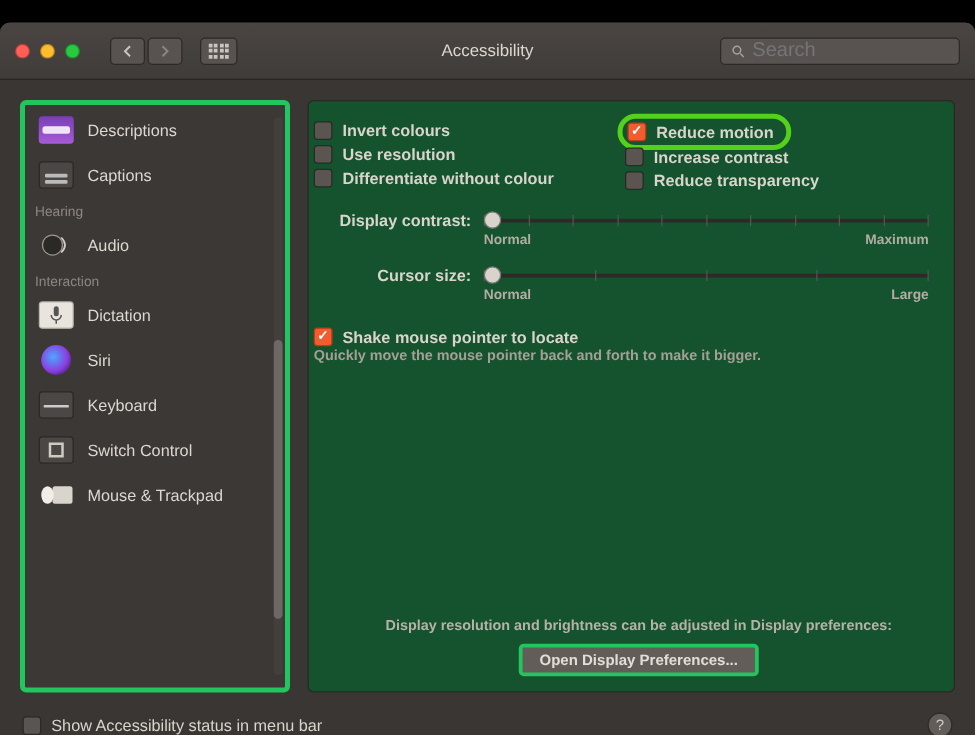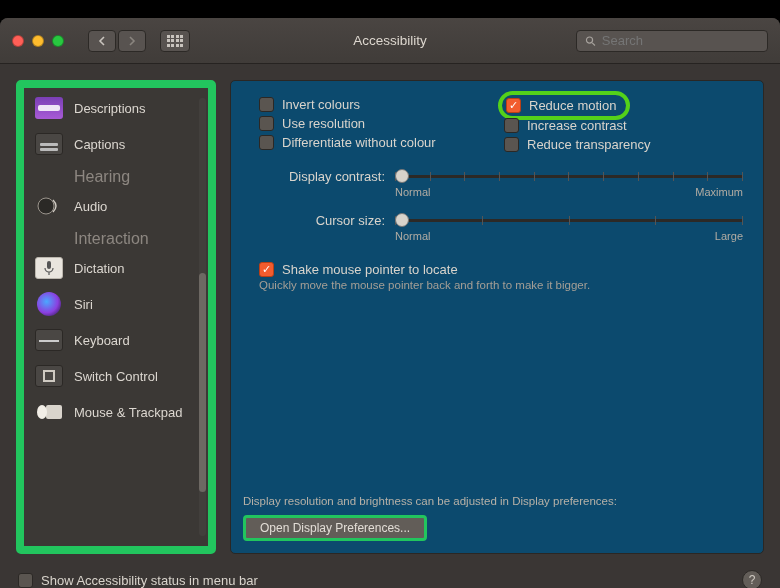--- a/index.html
+++ b/index.html
@@ -10,49 +10,49 @@
 .tlight { width: 12px; height: 12px; border-radius: 50%; border: .5px solid rgba(0,0,0,.3);}
 .tlight.red{background:#ff5f57}.tlight.yellow{background:#febc2e}.tlight.green{background:#28c840}
 .navbtns { display:flex; gap:2px; margin-left:6px;}
 .navbtn { width:28px; height:22px; background:#585350; border:1px solid #2c2926; border-radius:4px; display:flex;align-items:center;justify-content:center; color:#b8b3ad;}
 .gridbtn{ width:30px;height:22px; background:#585350; border:1px solid #2c2926; border-radius:4px; margin-left:6px; display:flex;align-items:center;justify-content:center;}
 .gridicon{display:grid;grid-template-columns:repeat(4,3px);grid-template-rows:repeat(3,3px);gap:1.5px;}
 .gridicon span{background:#c9c4be;width:3px;height:3px;}
 .title { position:absolute; left:50%; transform:translateX(-50%); color:#ddd7cf; font-size:13.5px; font-weight:500;}
 .searchwrap{ margin-left:auto; display:flex; align-items:center; background:#585350; border:1px solid #2c2926; border-radius:4px; height:22px; width:192px; padding:0 8px; gap:6px;}
 .searchwrap svg{opacity:.7}
-.searchwrap input{background:transparent;border:none;outline:none;color:#c9c4be;font-size:13px;width:100%;}
+.searchwrap input{background:transparent;border:none;outline:none;color:#c9c4be;font-size:16px;width:100%;}
 .content{ flex:1; display:flex; gap:14px; padding:16px 16px 10px 16px;}
-.sidebar{ width:200px; background:#3b3835; border:8px solid #22c55e; border-radius:5px; position:relative; display:flex; flex-direction:column; overflow:hidden;}
+.sidebar{ width:216px; background:#3b3835; border:4px solid #22c55e; border-radius:5px; position:relative; display:flex; flex-direction:column; overflow:hidden;}
 .sbinner{flex:1; overflow:hidden; position:relative;}
 .sblist{ padding:2px 0;}
-.catlabel{ color:#8d8781; font-size:16px; padding:6px 10px 2px 26px;margin-left:24px;}
+.catlabel{ color:#8d8781; font-size:11px; padding:6px 10px 2px 8px;}
 .sbitem{ display:flex; align-items:center; gap:10px; padding:6px 10px; color:#dcd7d0; font-size:13px; cursor:default;}
 .sbicon{ width:30px;height:24px; display:flex;align-items:center;justify-content:center;}
 .sbscroll{ position:absolute; right:2px; top:10px; bottom:10px; width:7px; background:rgba(255,255,255,.04); border-radius:4px;}
 .sbscroll .thumb{position:absolute; left:0; right:0; top:40%; height:50%; background:#6d6863; border-radius:4px;}
-.main{ flex:1; background:#0c4a6e; border:1px solid #2a2724; border-radius:5px; padding:14px 20px 14px 28px; color:#d9d4cc; font-size:13px; position:relative;}
+.main{ flex:1; background:#14532d; border:1px solid #2a2724; border-radius:5px; padding:14px 20px 14px 4px; color:#d9d4cc; font-size:13px; position:relative;font-weight:bold;}
 .checkrow{ display:flex; align-items:center; gap:8px; padding:2px 0;}
 .checkbox{ width:15px;height:15px; border-radius:3px; background:#5a5550; border:1px solid #2b2825; display:flex;align-items:center;justify-content:center;}
 .checkbox.checked{ background:#f25c2e; border-color:#b93f16;}
 .check{ color:#fff; font-size:11px; line-height:1; }
 .topgrid{ display:grid; grid-template-columns: 1fr 1fr; column-gap:6px;}
 .highlight{ border:4px solid #54d11a; border-radius:18px; padding:1px 10px 1px 4px; margin:-4px -8px -4px -6px; display:inline-flex; align-items:center; gap:8px;}
 .sliderblock{ margin-top:14px;}
 .sliderrow{ display:flex; align-items:center; gap:10px;}
 .sliderlabel{ width:126px; text-align:right; color:#d9d4cc;}
 .slider{ flex:1; position:relative; height:16px;}
 .track{ position:absolute; left:0; right:0; top:7px; height:3px; background:#2c2926; border-radius:2px;}
 .ticks{position:absolute; left:0; right:0; top:4px; height:9px; display:flex; justify-content:space-between;}
 .ticks span{width:1px;background:#555;}
 .knob{ position:absolute; top:1px; width:14px;height:14px; background:#d8d3cb; border-radius:50%; border:1px solid #777; left:0;}
 .sliderfoot{ display:flex; justify-content:space-between; font-size:11px; color:#b2aca3; margin-left:136px; margin-top:2px;}
 .shakerow{ margin-top:20px; display:flex; align-items:flex-start; gap:8px;}
 .hint{ color:#a59f96; font-size:11.5px; margin-top:2px;}
-.footer{ position:absolute; left:12px; right:0; bottom:12px; }
+.footer{ position:absolute; left:12px; right:0; bottom:12px; text-align:center;}
 .footnote{ color:#b7b1a7; font-size:11.5px; margin-bottom:8px;}
 .openbtn{ display:inline-block; background:#625d58; border:3px solid #22c55e; border-radius:4px; padding:3px 14px; color:#e2ddd6; font-size:12px;}
 .bottombar{ padding:6px 18px 16px 18px; display:flex; align-items:center; gap:8px; color:#d9d4cc; font-size:13px;}
 .helpbtn{ margin-left:auto; width:20px;height:20px;border-radius:50%; background:#625d58; border:1px solid #2c2926; color:#cfcac2; display:flex;align-items:center;justify-content:center; font-size:12px;}
 .iconbox{width:28px;height:22px;border-radius:3px;display:flex;align-items:center;justify-content:center;}
 </style>
 </head>
 <body>
 
 <div class="window">

